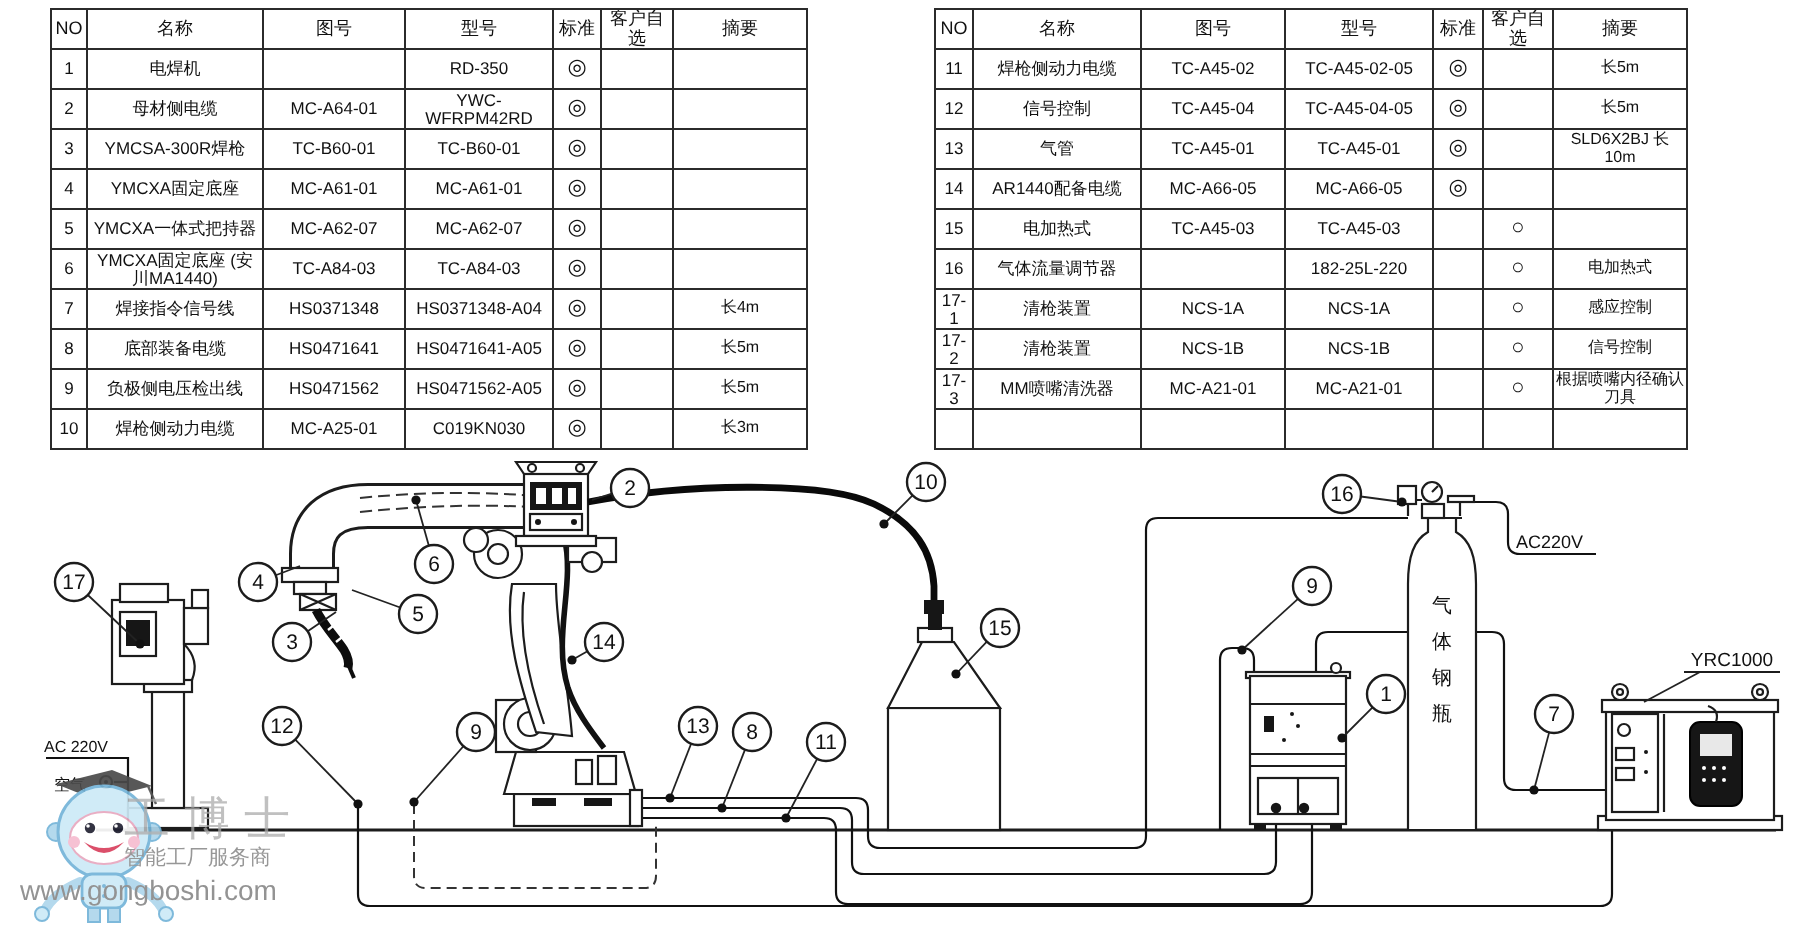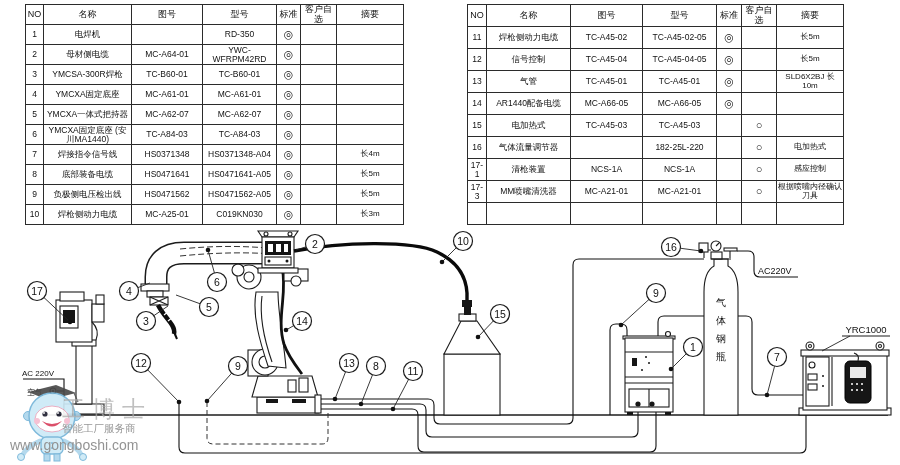--- a/index.html
+++ b/index.html
@@ -227,20 +227,29 @@
           <td class="note">电加热式</td>
         </tr>
         <tr>
           <td>17-1</td>
           <td>清枪装置</td>
           <td>NCS-1A</td>
           <td>NCS-1A</td>
           <td class="sym"></td>
           <td class="sym">○</td>
           <td class="note">感应控制</td>
+        </tr>
+        <tr>
+          <td>17-2</td>
+          <td>清枪装置</td>
+          <td>NCS-1B</td>
+          <td>NCS-1B</td>
+          <td class="sym"></td>
+          <td class="sym">○</td>
+          <td class="note">信号控制</td>
         </tr>
         <tr>
           <td>17-3</td>
           <td>MM喷嘴清洗器</td>
           <td>MC-A21-01</td>
           <td>MC-A21-01</td>
           <td class="sym"></td>
           <td class="sym">○</td>
           <td class="note">根据喷嘴内径确认刀具</td>
         </tr>

